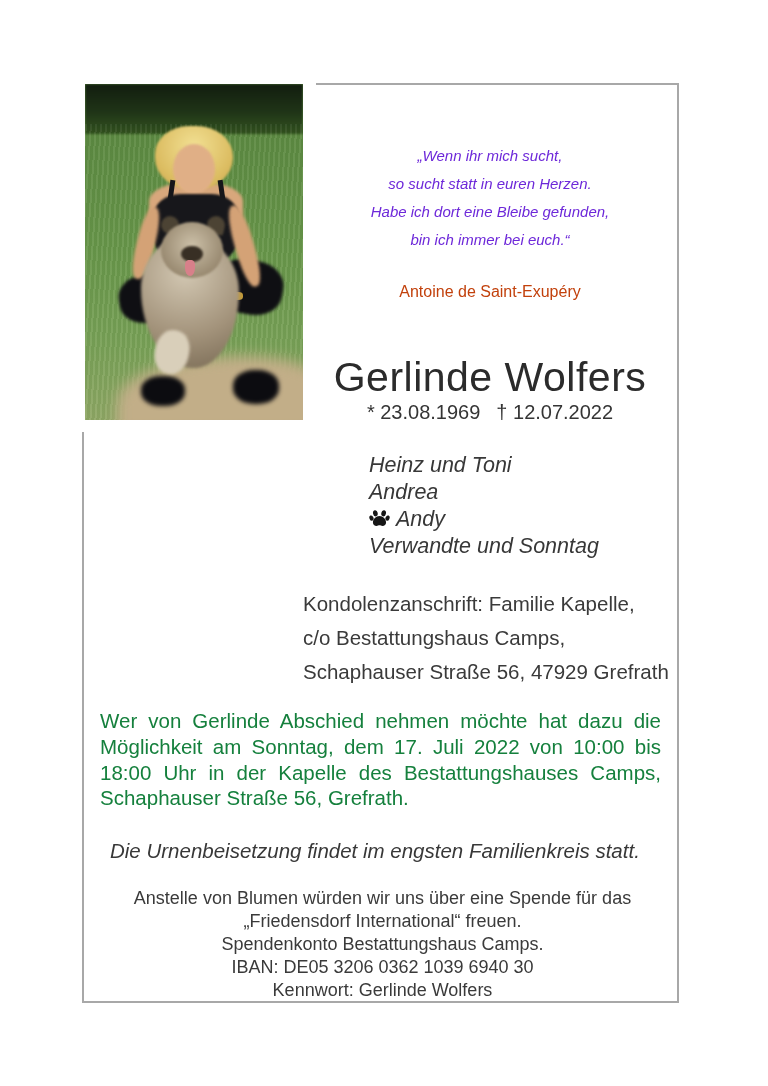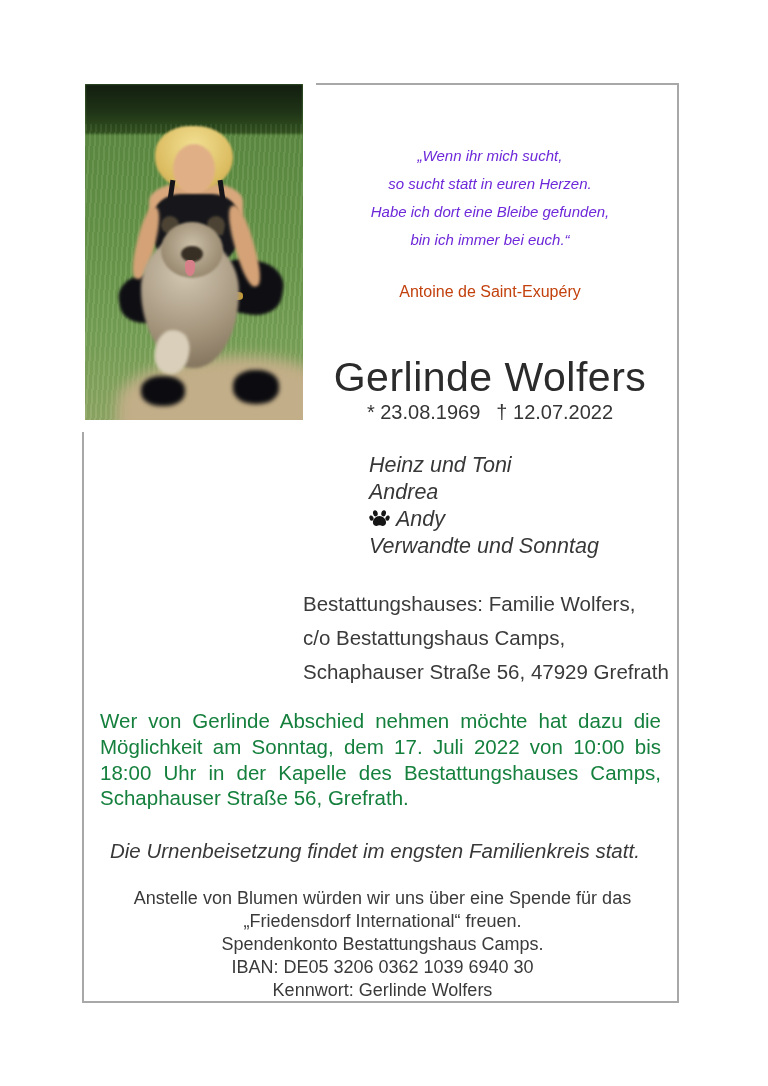--- a/index.html
+++ b/index.html
@@ -144,21 +144,21 @@
             <ellipse cx="16.8" cy="5" rx="2.7" ry="3.6" transform="rotate(12 16.8 5)"></ellipse>
             <ellipse cx="2.7" cy="10.5" rx="2.3" ry="3.1" transform="rotate(-24 2.7 10.5)"></ellipse>
             <ellipse cx="21.3" cy="10.5" rx="2.3" ry="3.1" transform="rotate(24 21.3 10.5)"></ellipse>
             <path d="M12 8.2c-4.2 0-7.6 3.6-7.6 7.4 0 2.4 1.9 4 4.1 4 1.4 0 2.4-.7 3.5-.7s2.1.7 3.5.7c2.2 0 4.1-1.6 4.1-4 0-3.8-3.4-7.4-7.6-7.4z"></path>
           </svg></span><span>Andy</span>
     </div>
     <div class="m-row">Verwandte und Sonntag</div>
   </div>
 
   <div class="condolence">
-    <div>Bestattungshauses: Familie Wolfers,</div>
+    <div>Kondolenzanschrift: Familie Kapelle,</div>
     <div>c/o Bestattungshaus Camps,</div>
     <div>Schaphauser Straße 56, 47929 Grefrath</div>
   </div>
 
   <div class="farewell">Wer von Gerlinde Abschied nehmen möchte hat dazu die Möglichkeit am Sonntag, dem 17. Juli 2022 von 10:00 bis 18:00 Uhr in der Kapelle des Bestattungshauses Camps, Schaphauser Straße 56, Grefrath.</div>
 
   <div class="burial">Die Urnenbeisetzung findet im engsten Familienkreis statt.</div>
 
   <div class="donation">
     <div>Anstelle von Blumen würden wir uns über eine Spende für das</div>

